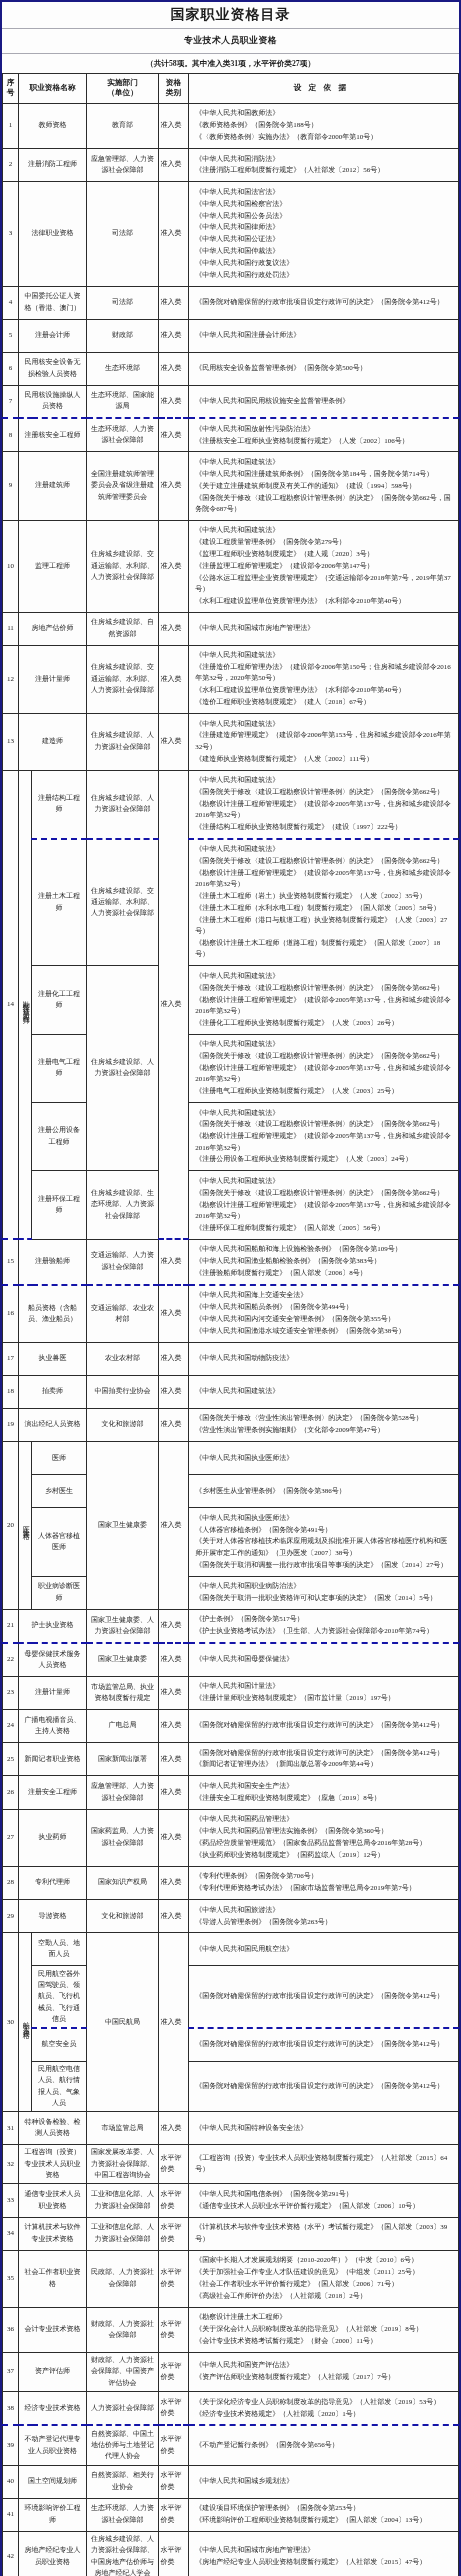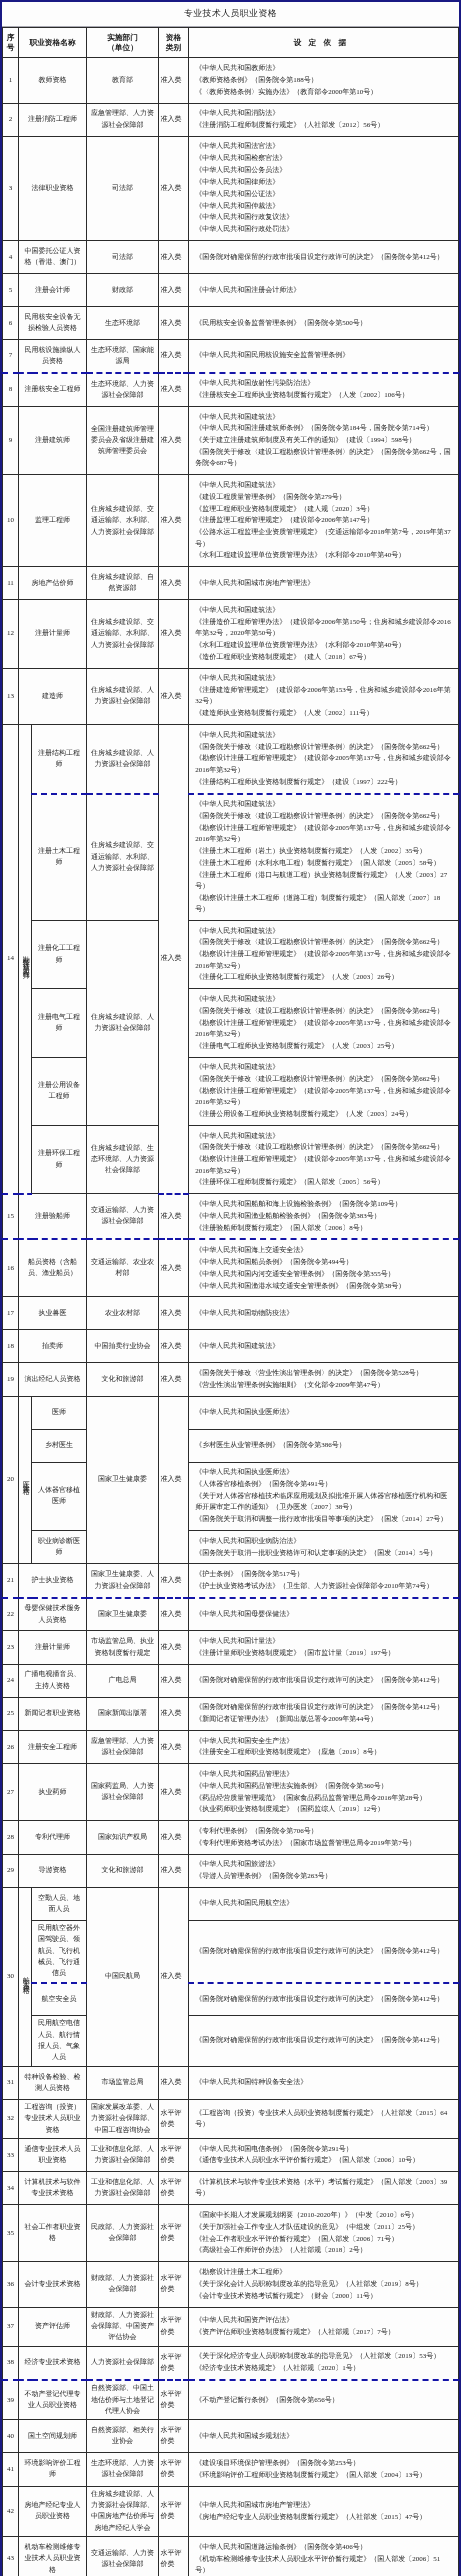--- a/index.html
+++ b/index.html
@@ -6,21 +6,21 @@
   .page{
     width:461px;margin:0 auto;background:#fdfdfd;color:#1c1c1c;
     border:2.6px solid var(--frame,#191983);box-sizing:border-box;
     font-family:"Liberation Serif","DejaVu Serif",serif;
   }
   .title{
     text-align:center;font-size:14px;font-weight:bold;
     padding:3.6px 0 4.1px 0;border-bottom:0.5px solid #a9a9b2;letter-spacing:1px;
   }
   .subtitle{
-    text-align:center;font-size:8.8px;font-weight:normal;
+    text-align:center;font-size:8.8px;font-weight:bold;
     padding:6.2px 0;border-bottom:0.5px solid #a9a9b2;letter-spacing:0.5px;
   }
   .count{
     text-align:center;font-size:7.7px;font-weight:bold;padding:4.6px 0 4.1px 0;
   }
   table{border-collapse:collapse;table-layout:fixed;width:100%;}
   th,td{border:0.5px solid #2b2b2b;box-sizing:border-box;}
   thead th{
     font-size:7.7px;font-weight:bold;text-align:center;vertical-align:middle;
     padding:4.1px 1px;white-space:pre-line;height:30px;background:#fdfdfd;
@@ -37,21 +37,23 @@
   td.col-dept{text-align:center;padding:2.1px 3.1px;word-break:break-all;}
   td.col-cat{text-align:left;padding:2.1px 1.5px;word-break:break-all;}
   td.col-basis{text-align:left;padding:4.1px 6.2px;word-break:break-all;margin-left:8px;}
   .basis-line{margin:0.5px 0;}
   tr.pb > td{border-bottom:2.1px dashed var(--pagebreak,#1414a8);}
 </style>
 </head>
 <body>
 
 <div class="page">
+  <div class="title">国家职业资格目录</div>
   <div class="subtitle">专业技术人员职业资格</div>
+  <div class="count">（共计58项。其中准入类31项，水平评价类27项）</div>
 
   <table>
     <colgroup>
       <col style="width:16px">
         <col style="width:13px">
         <col style="width:55px">
       <col style="width:72px">
         <col style="width:30px">
         <col>
     </colgroup>

